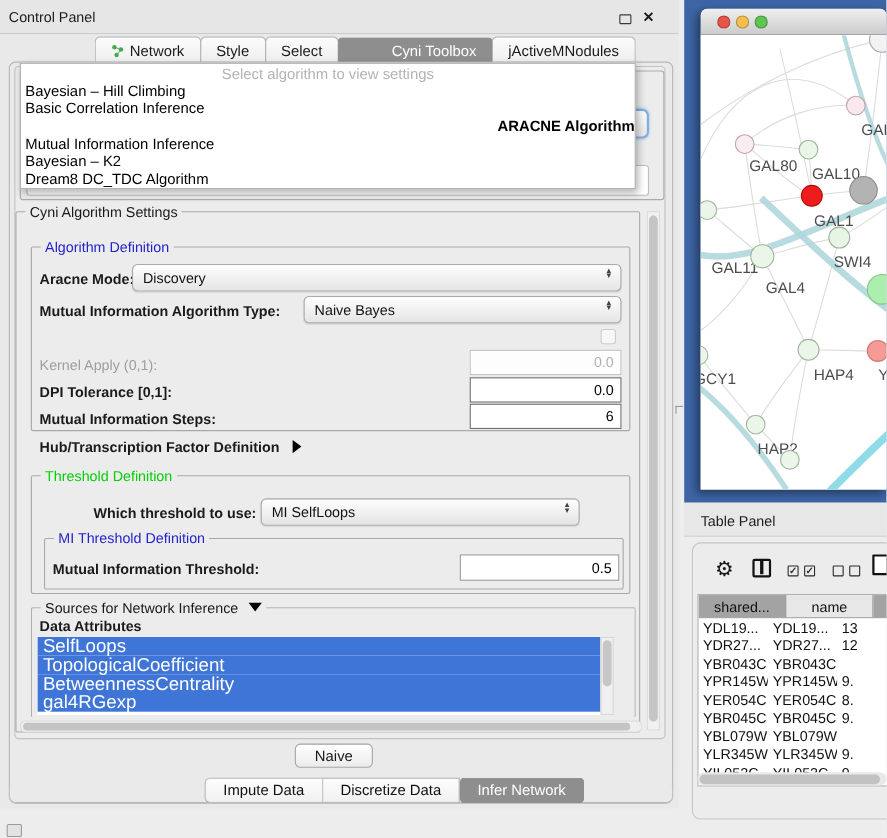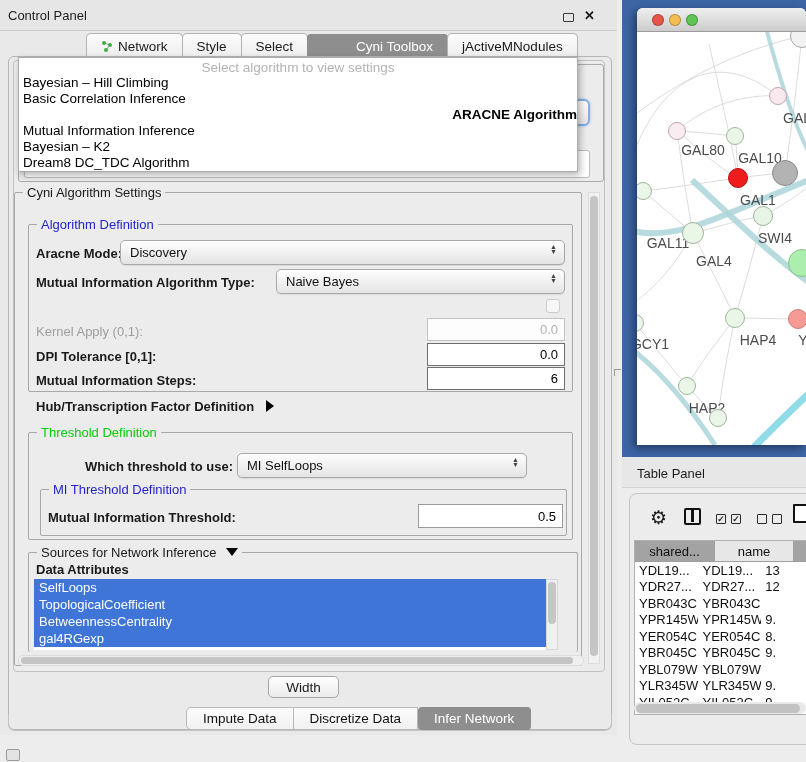--- a/index.html
+++ b/index.html
@@ -77,21 +77,21 @@
   }
   .field.dis { border:1px solid #c3c3c3; color:#b2b2b2; background:#fdfdfd; }
 
   #kernel-check { left:546px; top:299px; width:14px; height:14px; border:1px solid #cccccc; border-radius:3px; background:#f7f7f7; }
 
   .tri-right { display:inline-block; width:0; height:0; border-left:8px solid #000; border-top:6px solid transparent; border-bottom:6px solid transparent; vertical-align:-1px; }
   .tri-down  { display:inline-block; width:0; height:0; border-top:8px solid #000; border-left:6px solid transparent; border-right:6px solid transparent; vertical-align:1px; }
 
   
   #attr-list { left:34px; top:579px; width:512px; height:71px; background:#ffffff; overflow:hidden; }
-  .attr-item { height:17px; line-height:17px; padding-left:5px; color:#ffffff; font-size:13px; }
+  .attr-item { height:17px; line-height:17px; padding-left:5px; color:#ffffff; font-size:17px; }
   #attr-vsb { left:546px; top:579px; width:12px; height:71px; background:#f0f0f0; border:1px solid #d8d8d8; }
   #attr-vsb .thumb { position:absolute; left:1px; top:2px; width:8px; height:42px; background:#c6c6c6; border-radius:4px; }
 
   
   #set-vsb { left:588px; top:192px; width:12px; height:472px; background:#f1f1f1; border:1px solid #dcdcdc; }
   #set-vsb .thumb { position:absolute; left:1px; top:3px; width:8px; height:460px; background:#c5c5c5; border-radius:4px; }
   #set-hsb { left:18px; top:655px; width:566px; height:11px; background:#efefef; border:1px solid #dcdcdc; border-radius:5px; }
   #set-hsb .thumb { position:absolute; left:2px; top:1px; width:552px; height:7px; background:#c4c4c4; border-radius:4px; }
 
   
@@ -266,21 +266,21 @@
     </div>
 
   <div class="abs" id="set-vsb">
       <div class="thumb"></div>
     </div>
   <div class="abs" id="set-hsb">
       <div class="thumb"></div>
     </div>
 
   <div class="abs" id="apply-btn">
-    <span>Width</span>
+    <span>Naive</span>
   </div>
 
   <div class="abs" id="bottom-tabs">
       <div class="btab">Impute Data</div>
       <div class="btab">Discretize Data</div>
       <div class="btab selected">Infer Network</div>
     </div>
   <div class="abs" id="cp-bottom-edge"></div>
 
   <div class="abs" id="algo-popup">

